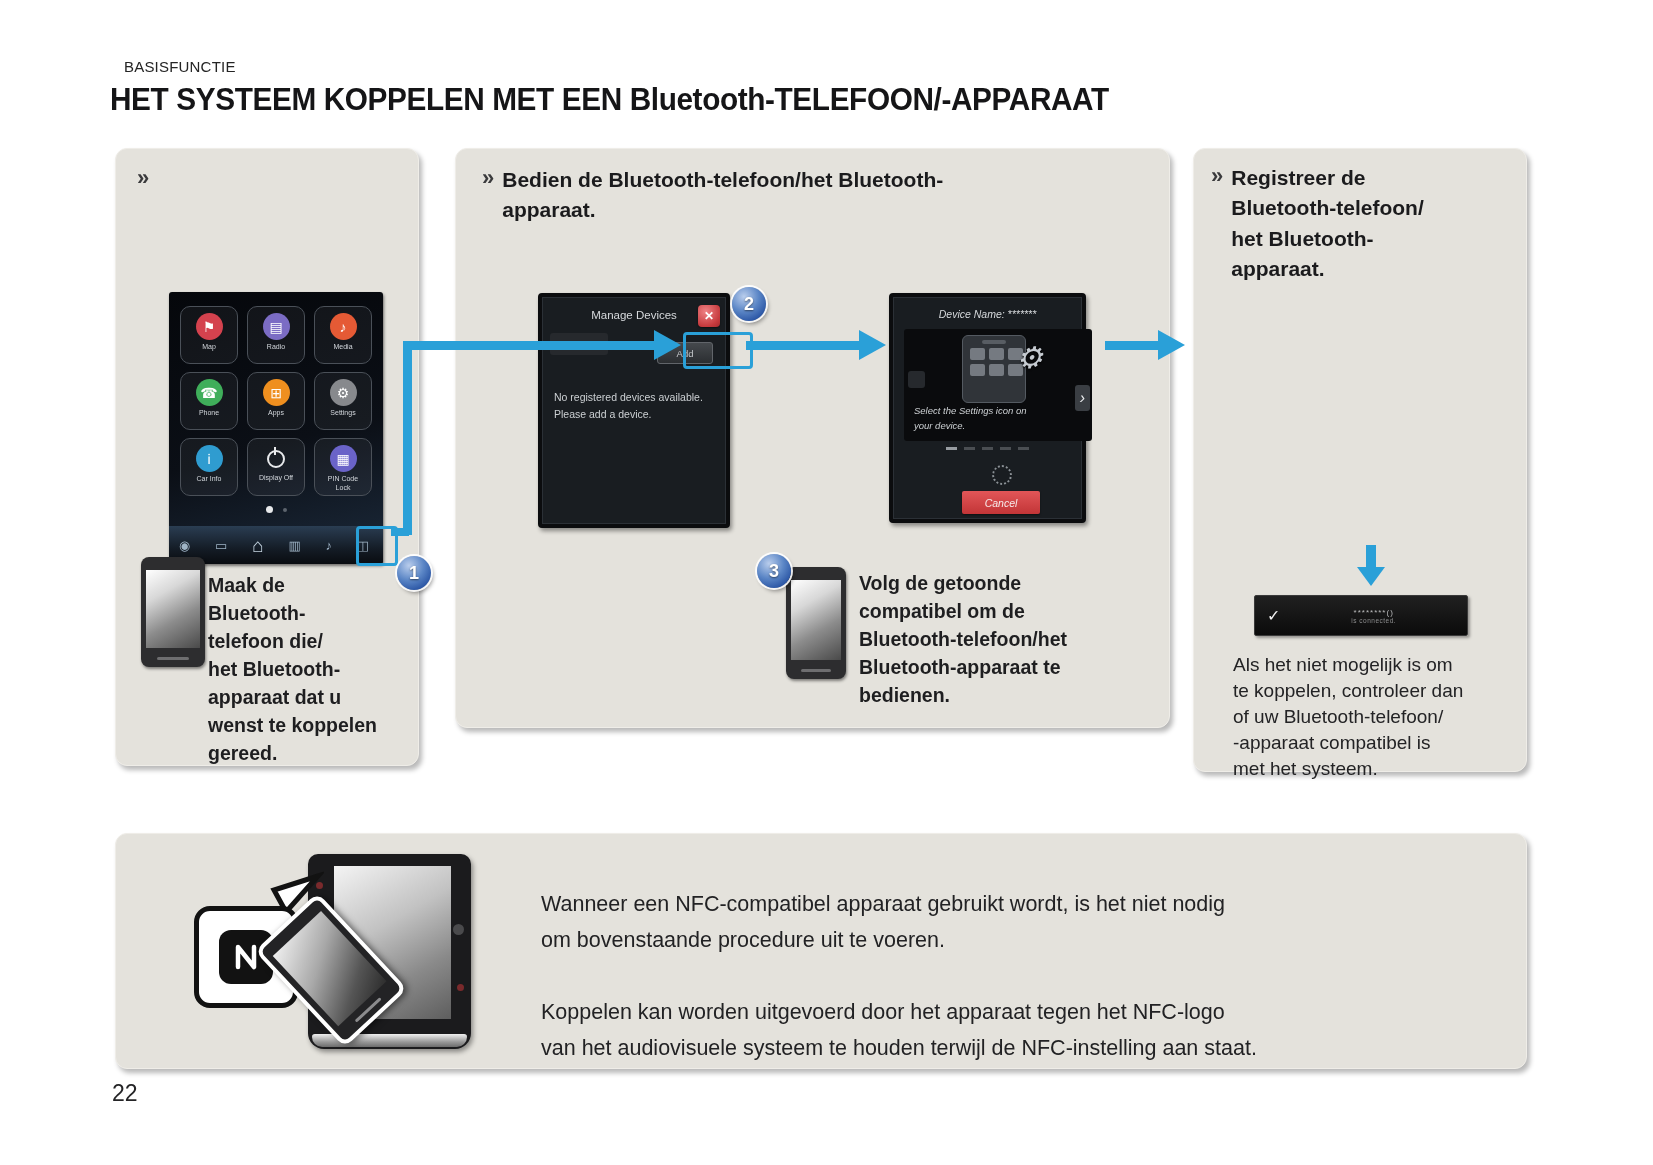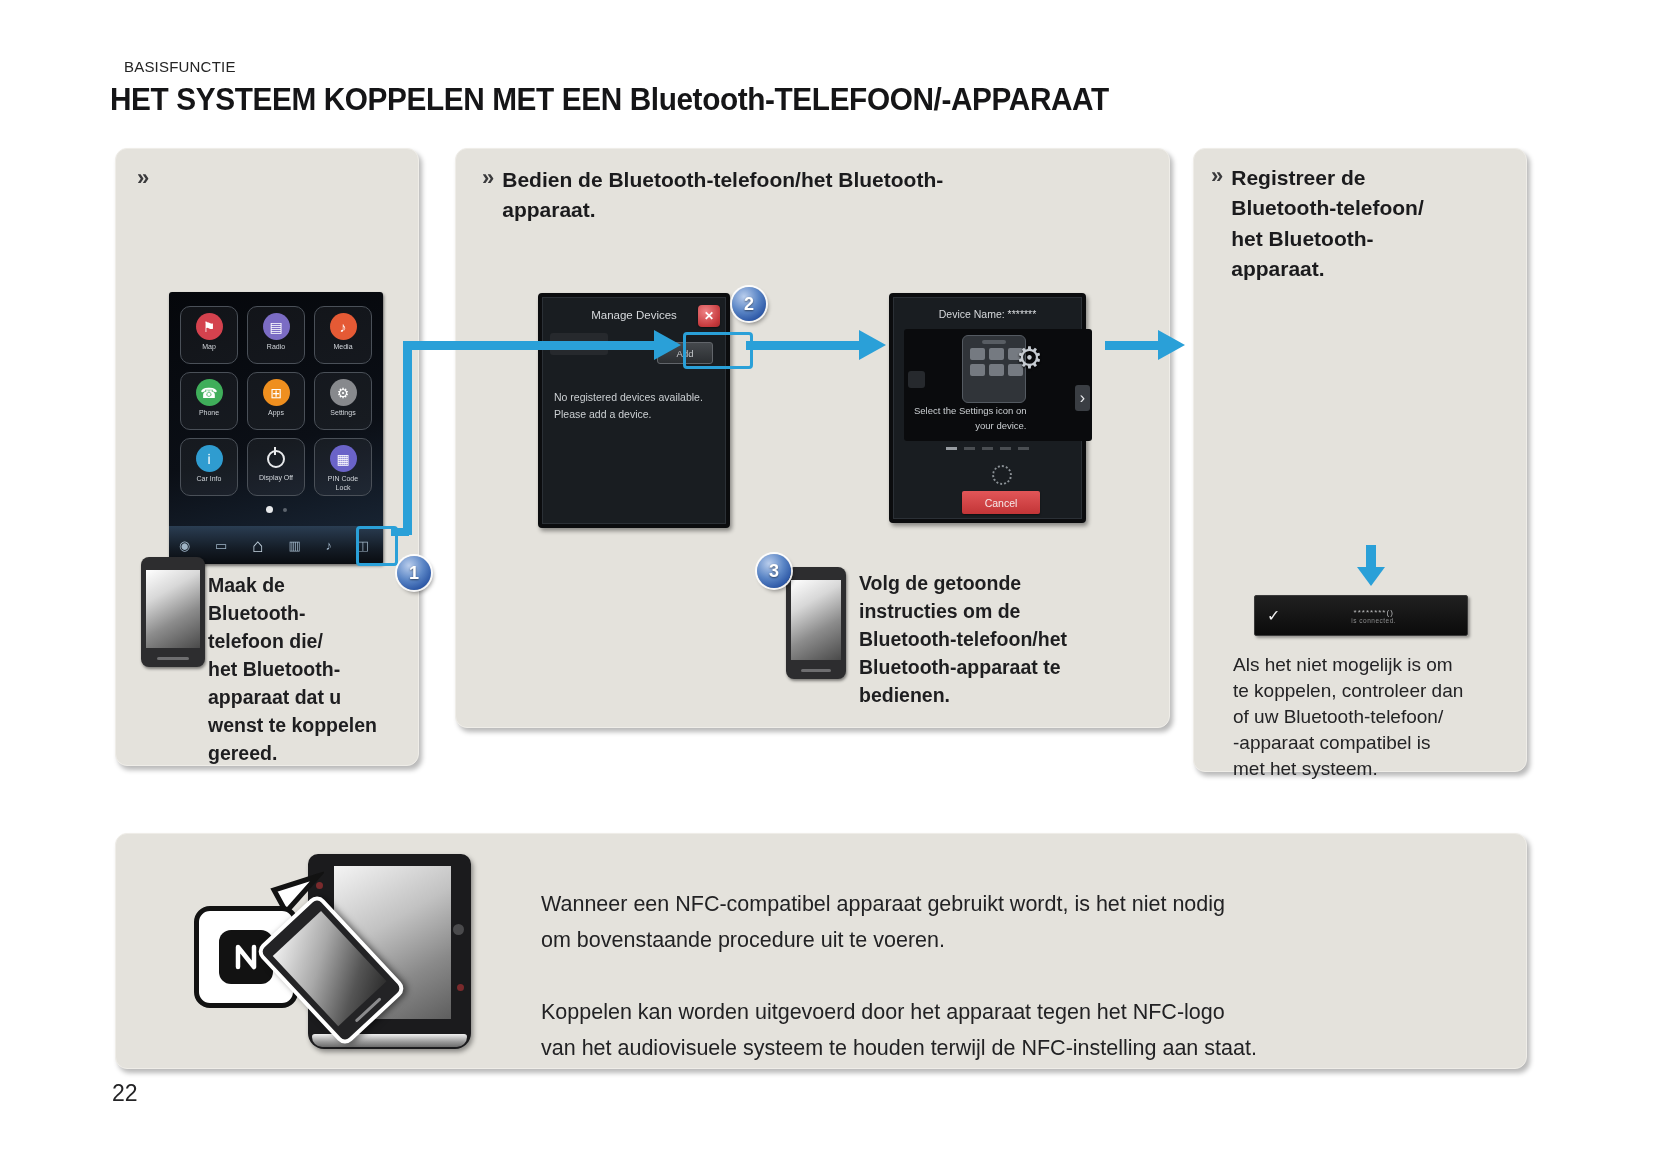--- a/index.html
+++ b/index.html
@@ -239,57 +239,57 @@
     <div class="abs devscreen" style="left:82px;top:144px;width:192px;height:235px;">
       <div class="scr-title" style="top:12px;" data-bind="panel_operate.screen_manage.title">Manage Devices</div>
       <div class="closex" style="right:6px;top:8px;" data-bind="panel_operate.screen_manage.close_glyph">✕</div>
       <div class="ghostrect" style="left:8px;top:36px;width:58px;height:22px;"></div>
       <div class="btn-dark" style="position:absolute;right:13px;top:45px;width:54px;height:20px;" data-bind="panel_operate.screen_manage.add_button">Add</div>
       <div class="scr-body" style="left:12px;top:92px;width:170px;" data-bind="panel_operate.screen_manage.body">No registered devices available.
 Please add a device.</div>
     </div>
     <div class="abs hilite" style="left:227px;top:183px;width:64px;height:31px;"></div>
 
-    <div class="abs devscreen" style="left:433px;top:144px;width:197px;height:230px;">
+    <div class="abs devscreen" style="left:433px;top:144px;width:197px;height:230px;font-style:italic;">
       <div class="scr-title" style="top:11px;font-size:10.5px;" data-bind="panel_operate.screen_device.title">Device Name: *******</div>
       <div class="innerpanel" style="left:11px;top:32px;width:188px;height:112px;">
         <div class="ghostrect" style="left:4px;top:42px;width:17px;height:17px;"></div>
         <div class="mini-device" style="left:58px;top:6px;width:62px;height:66px;">
           <div class="mini-cam"></div>
           <div class="mini-grid">
               <span></span>
               <span></span>
               <span></span>
               <span></span>
               <span></span>
               <span></span>
             </div>
         </div>
         <div class="gearbadge" style="left:112px;top:14px;" data-bind="panel_operate.screen_device.gear_glyph">⚙</div>
-        <div class="scr-body" style="left:10px;top:74px;font-size:9.5px;text-align:right;" data-bind="panel_operate.screen_device.instruction">Select the Settings icon on
+        <div class="scr-body" style="left:10px;top:74px;font-size:9.5px;" data-bind="panel_operate.screen_device.instruction">Select the Settings icon on
 your device.</div>
         <div class="nextchev" style="right:2px;top:56px;" data-bind="panel_operate.screen_device.next_chevron">›</div>
       </div>
       <div class="dashrow" style="top:150px;">
           <i></i>
           <i></i>
           <i></i>
           <i></i>
           <i></i>
         </div>
       <div class="spinner" style="left:99px;top:168px;"></div>
       <div class="btn-cancel" style="left:69px;top:194px;width:78px;height:23px;" data-bind="panel_operate.screen_device.cancel_button">Cancel</div>
     </div>
 
     <div class="phone" style="left:330px;top:418px;width:60px;height:112px;">
       <div class="scr"></div>
         <div class="hm"></div>
     </div>
     <div class="abs bold-text" style="left:403px;top:420px;width:260px;" data-bind="panel_operate.step3.text">Volg de getoonde
-instructies om de
+compatibel om de
 Bluetooth-telefoon/het
 Bluetooth-apparaat te
 bedienen.</div>
   </div>
 
   <div class="abs badge" style="left:732px;top:287px;" data-bind="panel_operate.screen_manage.step_badge">2</div>
   <div class="abs badge" style="left:757px;top:554px;" data-bind="panel_operate.step3.badge">3</div>
 
   <div class="abs hline" style="left:746px;top:341px;width:114px;height:9px;"></div>
   <div class="abs arrow-r" style="left:859px;top:330px;"></div>

